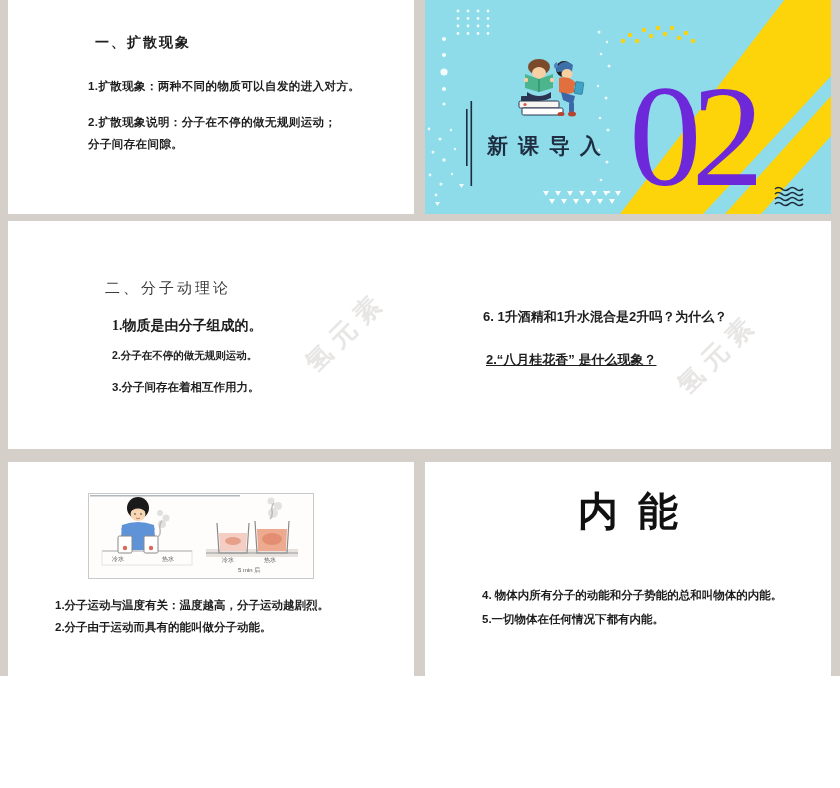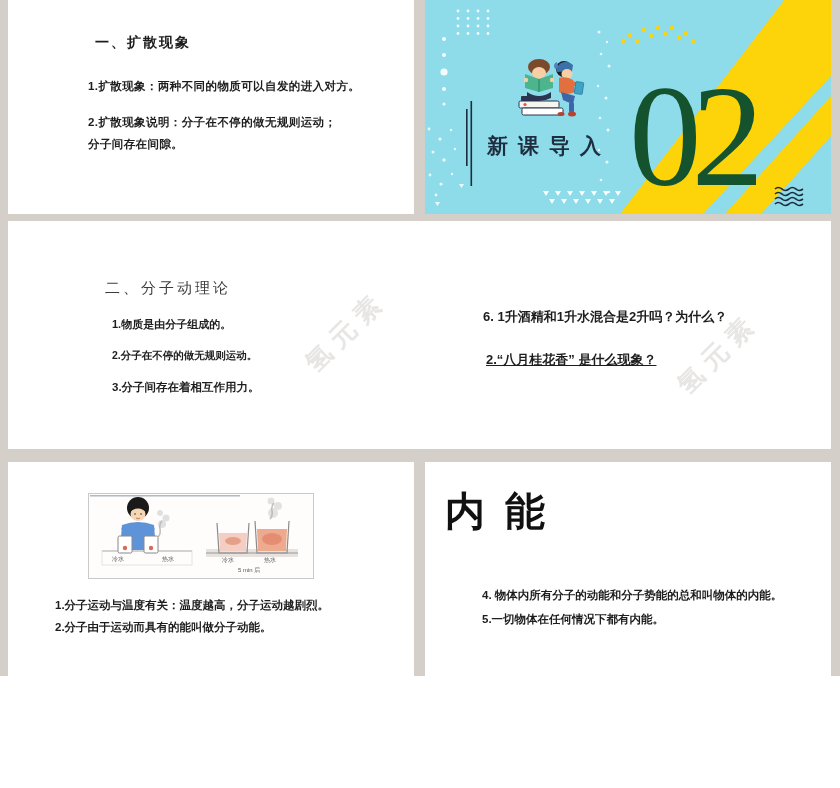--- a/index.html
+++ b/index.html
@@ -12,45 +12,45 @@
 
   
   #s1{left:8px;top:-14px;}
   #s1 .title{left:87px;top:48px;font-size:14px;letter-spacing:2px;}
   #s1 .p1{left:80px;top:93px;font-size:11.5px;letter-spacing:.4px;}
   #s1 .p2a{left:80px;top:129px;font-size:11.5px;letter-spacing:.4px;}
   #s1 .p2b{left:80px;top:151px;font-size:11.5px;letter-spacing:.4px;}
 
   
   #s2{left:425px;top:-14px;background:#8edbe9;overflow:hidden;}
-  #s2 .num{left:204px;top:78px;font-size:145px;line-height:1;color:#14532d;letter-spacing:-10px;font-weight:400;}
+  #s2 .num{left:204px;top:78px;font-size:145px;line-height:1;color:#6d28d9;letter-spacing:-10px;font-weight:400;}
   #s2 .divtitle{left:62px;top:146px;font-size:21px;letter-spacing:10px;color:#1e2e40;font-weight:700;}
   .deco{position:absolute;left:0;top:0;}
 
   
   #s3{left:8px;top:221px;padding-left:44px;}
   #s3 .title{left:97px;top:58px;font-size:15px;letter-spacing:3px;color:#3d3d3d;}
-  #s3 .p1{left:104px;top:96px;font-size:11px;}
+  #s3 .p1{left:104px;top:96px;font-size:14px;font-family:Liberation Serif, serif;}
   #s3 .p2{left:104px;top:128px;font-size:10.5px;}
   #s3 .p3{left:104px;top:159px;font-size:11.5px;}
 
   
   #s4{left:425px;top:221px;}
   #s4 .q1{left:58px;top:87px;font-size:13px;}
   #s4 .q2{left:61px;top:130px;font-size:13px;text-decoration:underline;}
 
   
   #s5{left:8px;top:462px;}
   #s5 .fig{position:absolute;left:80px;top:31px;}
   #s5 .p1{left:47px;top:136px;font-size:11.5px;}
   #s5 .p2{left:47px;top:158px;font-size:11.5px;}
 
   
   #s6{left:425px;top:462px;}
-  #s6 .title{left:0;right:0;text-align:left;top:22px;font-size:40px;font-weight:700;
+  #s6 .title{left:0;right:0;text-align:center;top:22px;font-size:40px;font-weight:700;
              letter-spacing:20px;padding-left:20px;color:#111;}
   #s6 .p3{left:57px;top:102px;font-size:11.5px;}
   #s6 .p4{left:57px;top:126px;font-size:11.5px;}
   #s6 .p5{left:57px;top:150px;font-size:11.5px;}
 
   
   #s7{left:8px;top:698px;}
   #s8{left:425px;top:698px;}
   #s8 .title{left:104px;top:66px;font-size:14px;color:#222;letter-spacing:1px;}
 

